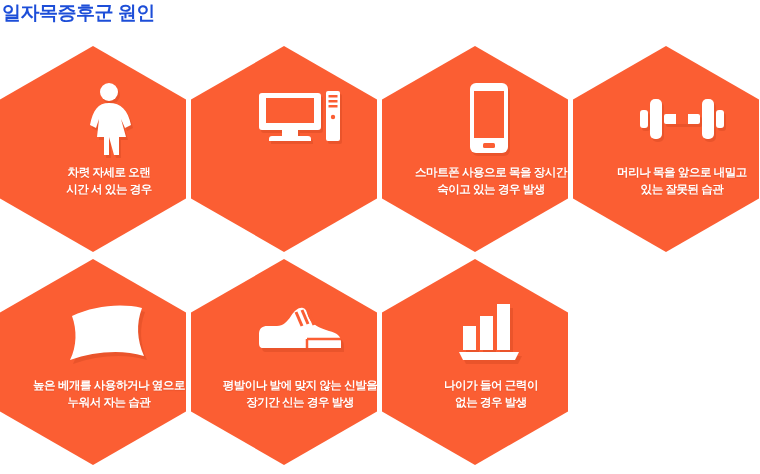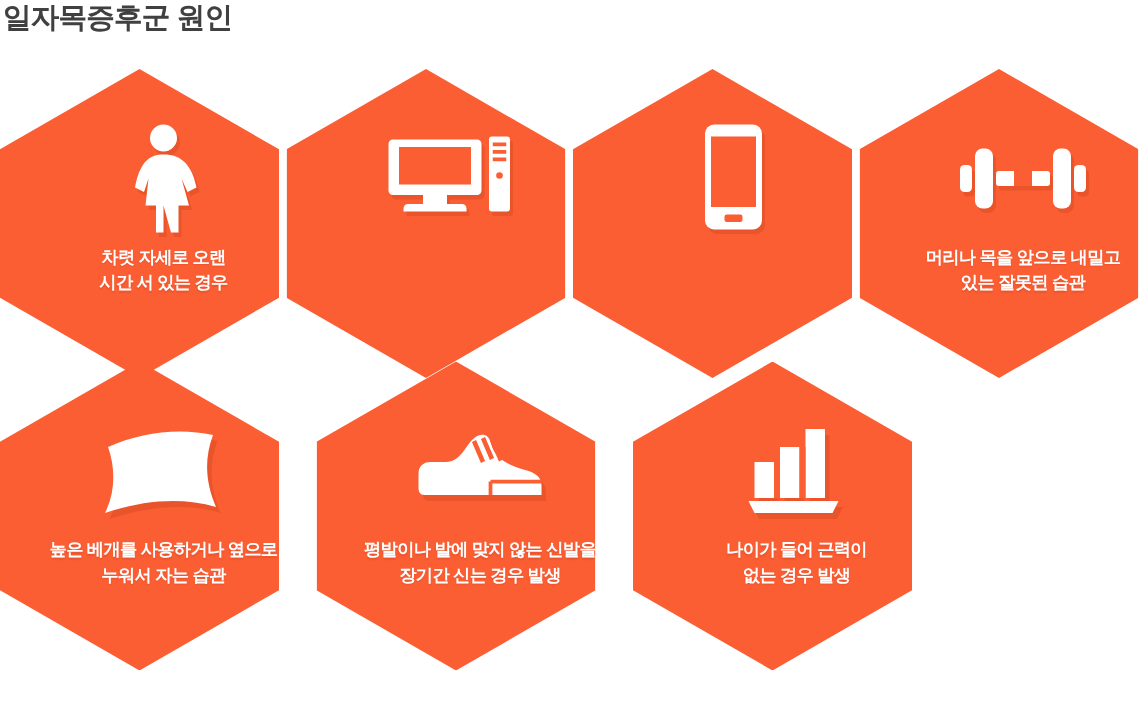--- a/index.html
+++ b/index.html
@@ -15,21 +15,21 @@
     overflow: hidden;
     position: relative;
   }
 
   #page-title {
     position: absolute;
     left: 2px;
     top: 2px;
     font-size: 19px;
     font-weight: bold;
-    color: #404040;
+    color: #1d4ed8;
     letter-spacing: -0.5px;
     line-height: 1.2;
     white-space: nowrap;
   }
 
   #hex-grid {
     position: absolute;
     left: 0;
     top: 46px;
     width: 760px;
@@ -37,21 +37,21 @@
   }
 
   .hex-row {
     position: absolute;
     left: 0;
     width: 760px;
     height: 206px;
     display: flex;
   }
   .hex-row.row-1 { top: 0px; }
-  .hex-row.row-2 { top: 195px; gap: 20px; }
+  .hex-row.row-2 { top: 213px; }
 
   .hex-cell {
     position: relative;
     width: 186px;
     height: 206px;
     margin-right: 5px;
     flex: 0 0 186px;
   }
   .hex-cell:last-child { margin-right: 0; }
 
@@ -173,20 +173,22 @@
             <g class="icon-shadow" transform="translate(2,3)">
               <rect x="1" y="1" width="38" height="70" rx="6"></rect>
             </g>
             <g class="icon-fill">
               <rect x="1" y="1" width="38" height="70" rx="6"></rect>
             </g>
             <rect x="5" y="9" width="30" height="47" fill="#fb5e33"></rect>
             <rect x="14" y="61" width="12" height="5" rx="1.5" fill="#fb5e33"></rect>
           </svg>
         </div>
+        <div class="hex-label">스마트폰 사용으로 목을 장시간
+숙이고 있는 경우 발생</div>
       </div>
     </div>
 
     <div class="hex-cell">
       <div class="hex-shape"></div>
       <div class="hex-inner">
         <div class="hex-icon">
           <svg width="84" height="50" viewBox="0 0 84 50">
             <g class="icon-shadow" transform="translate(2,3)">
               <rect x="0" y="15" width="8" height="18" rx="3"></rect>

